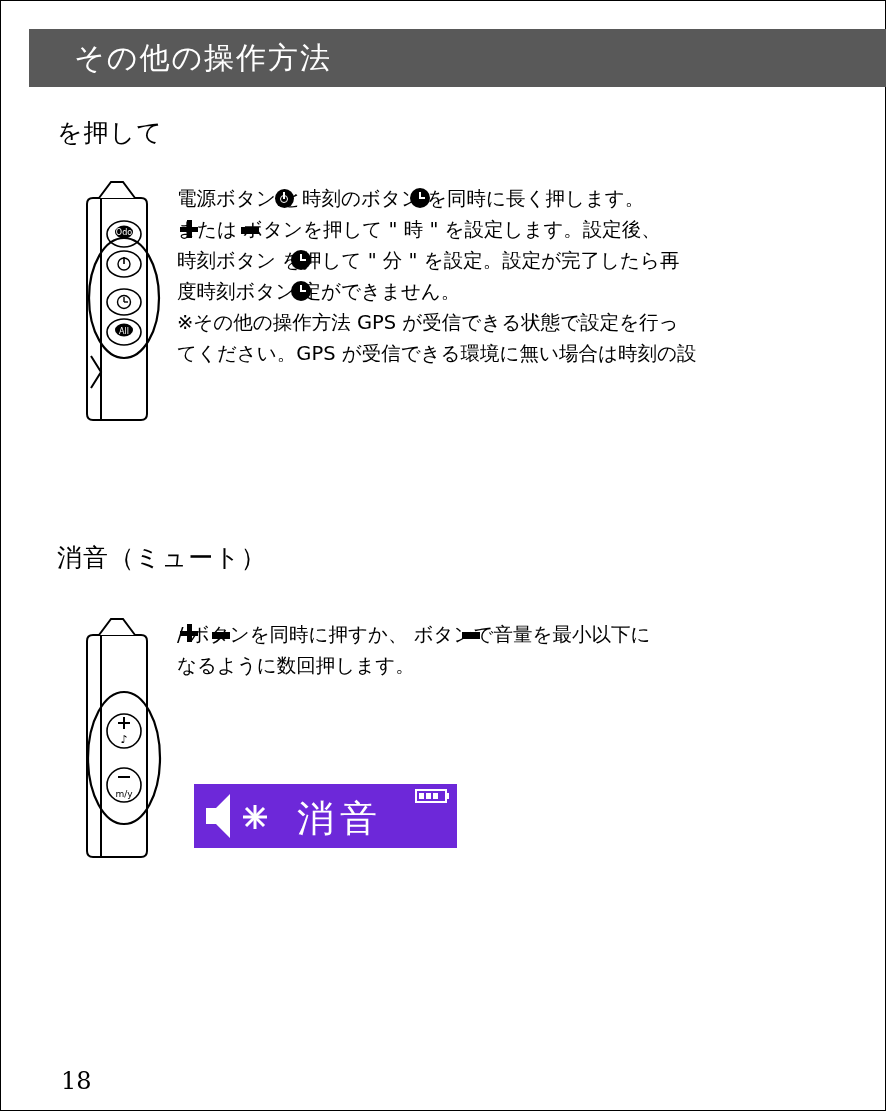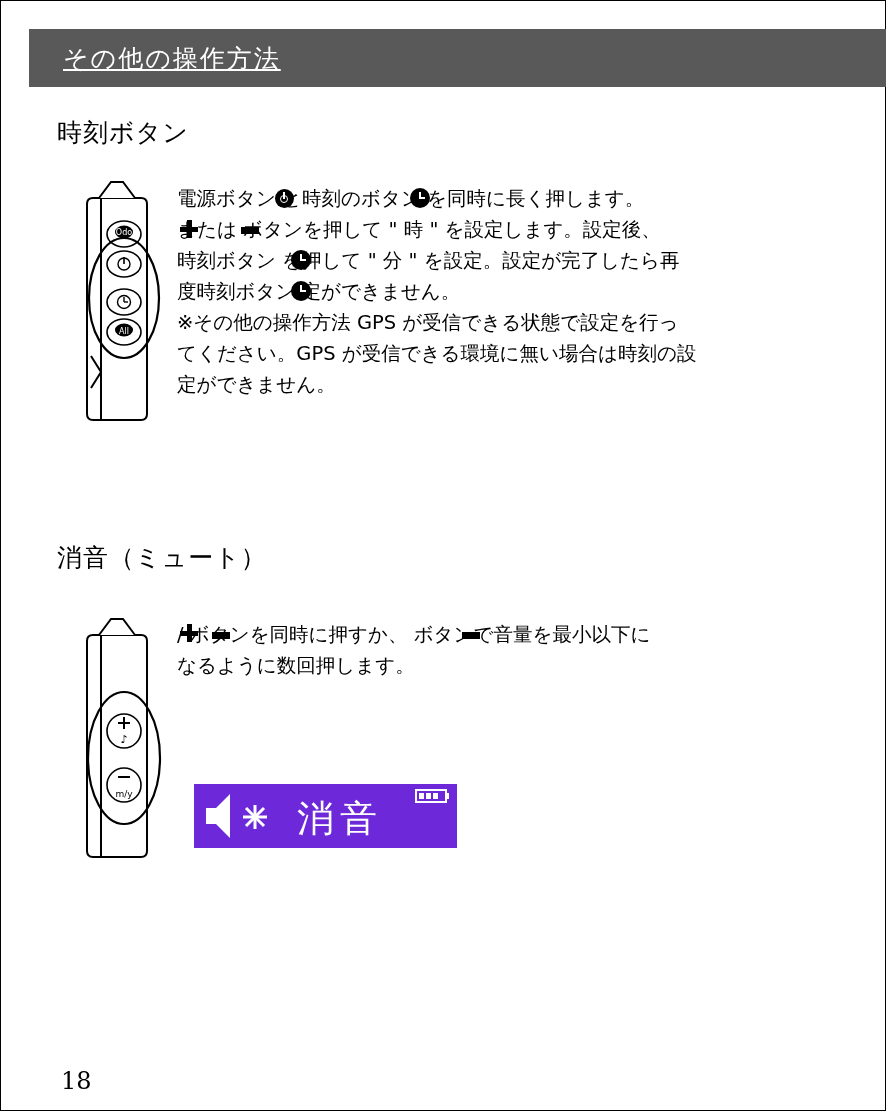--- a/index.html
+++ b/index.html
@@ -30,26 +30,25 @@
     left: 28px;
     top: 28px;
     width: 858px;
     height: 58px;
     background: #595959;
     display: flex;
     align-items: center;
   }
   .header-title {
     color: #ffffff;
-    font-size: 25px;
+    font-size: 30px;
     letter-spacing: 2px;
-    padding-left: 34px;
+    padding-left: 45px;
     font-family: "DejaVu Sans", sans-serif;
     font-weight: 400;
-    text-decoration: underline;
   }
   
   .section-heading {
     position: absolute;
     font-size: 25px;
     letter-spacing: 1px;
     font-family: "DejaVu Sans", sans-serif;
     color: #000;
   }
   #heading-clock { left: 56px; top: 115px; }
@@ -193,21 +192,21 @@
 </style>
 </head>
 <body>
 
 <div class="page">
 
   <div class="header-bar">
     <div class="header-title">その他の操作方法</div>
   </div>
 
-  <div class="section-heading" id="heading-clock">時刻ボタン</div>
+  <div class="section-heading" id="heading-clock">を押して</div>
 
   <div class="device" id="device-clock">
     <svg width="90" height="250" viewBox="0 0 90 250" xmlns="http://www.w3.org/2000/svg">
 
       <path d="M8 28 L8 238 Q8 244 14 244 L62 244 Q68 244 68 238 L68 28 Q68 22 62 22 L14 22 Q8 22 8 28 Z" fill="#ffffff" stroke="#000000" stroke-width="2"></path>
 
       <path d="M20 22 L32 6 L44 6 L56 22" fill="#ffffff" stroke="#000000" stroke-width="2"></path>
 
       <line x1="22" y1="22" x2="22" y2="244" stroke="#000000" stroke-width="2"></line>
 
@@ -245,23 +244,20 @@
       <span>時刻ボタン を押して " 分 " を設定。設定が完了したら再</span>
     </div>
     <div>
       <span>度時刻ボタン 定ができません。</span>
     </div>
     <div>
       <span>※その他の操作方法 GPS が受信できる状態で設定を行っ</span>
     </div>
     <div>
       <span>てください。GPS が受信できる環境に無い場合は時刻の設</span>
-    </div>
-    <div>
-      <span>定ができません。</span>
     </div>
 
     <span class="inline-icon icon-power" style="position:absolute;left:97px;top:6px;"></span>
     <span class="inline-icon icon-clock" style="position:absolute;left:232px;top:5px;"></span>
     <span class="inline-icon icon-plus" style="position:absolute;left:1px;top:37px;"></span>
     <span class="inline-icon icon-minus" style="position:absolute;left:62px;top:44px;"></span>
     <span class="inline-icon icon-clock" style="position:absolute;left:113px;top:67px;"></span>
     <span class="inline-icon icon-clock" style="position:absolute;left:113px;top:98px;"></span>
   </div>
 

